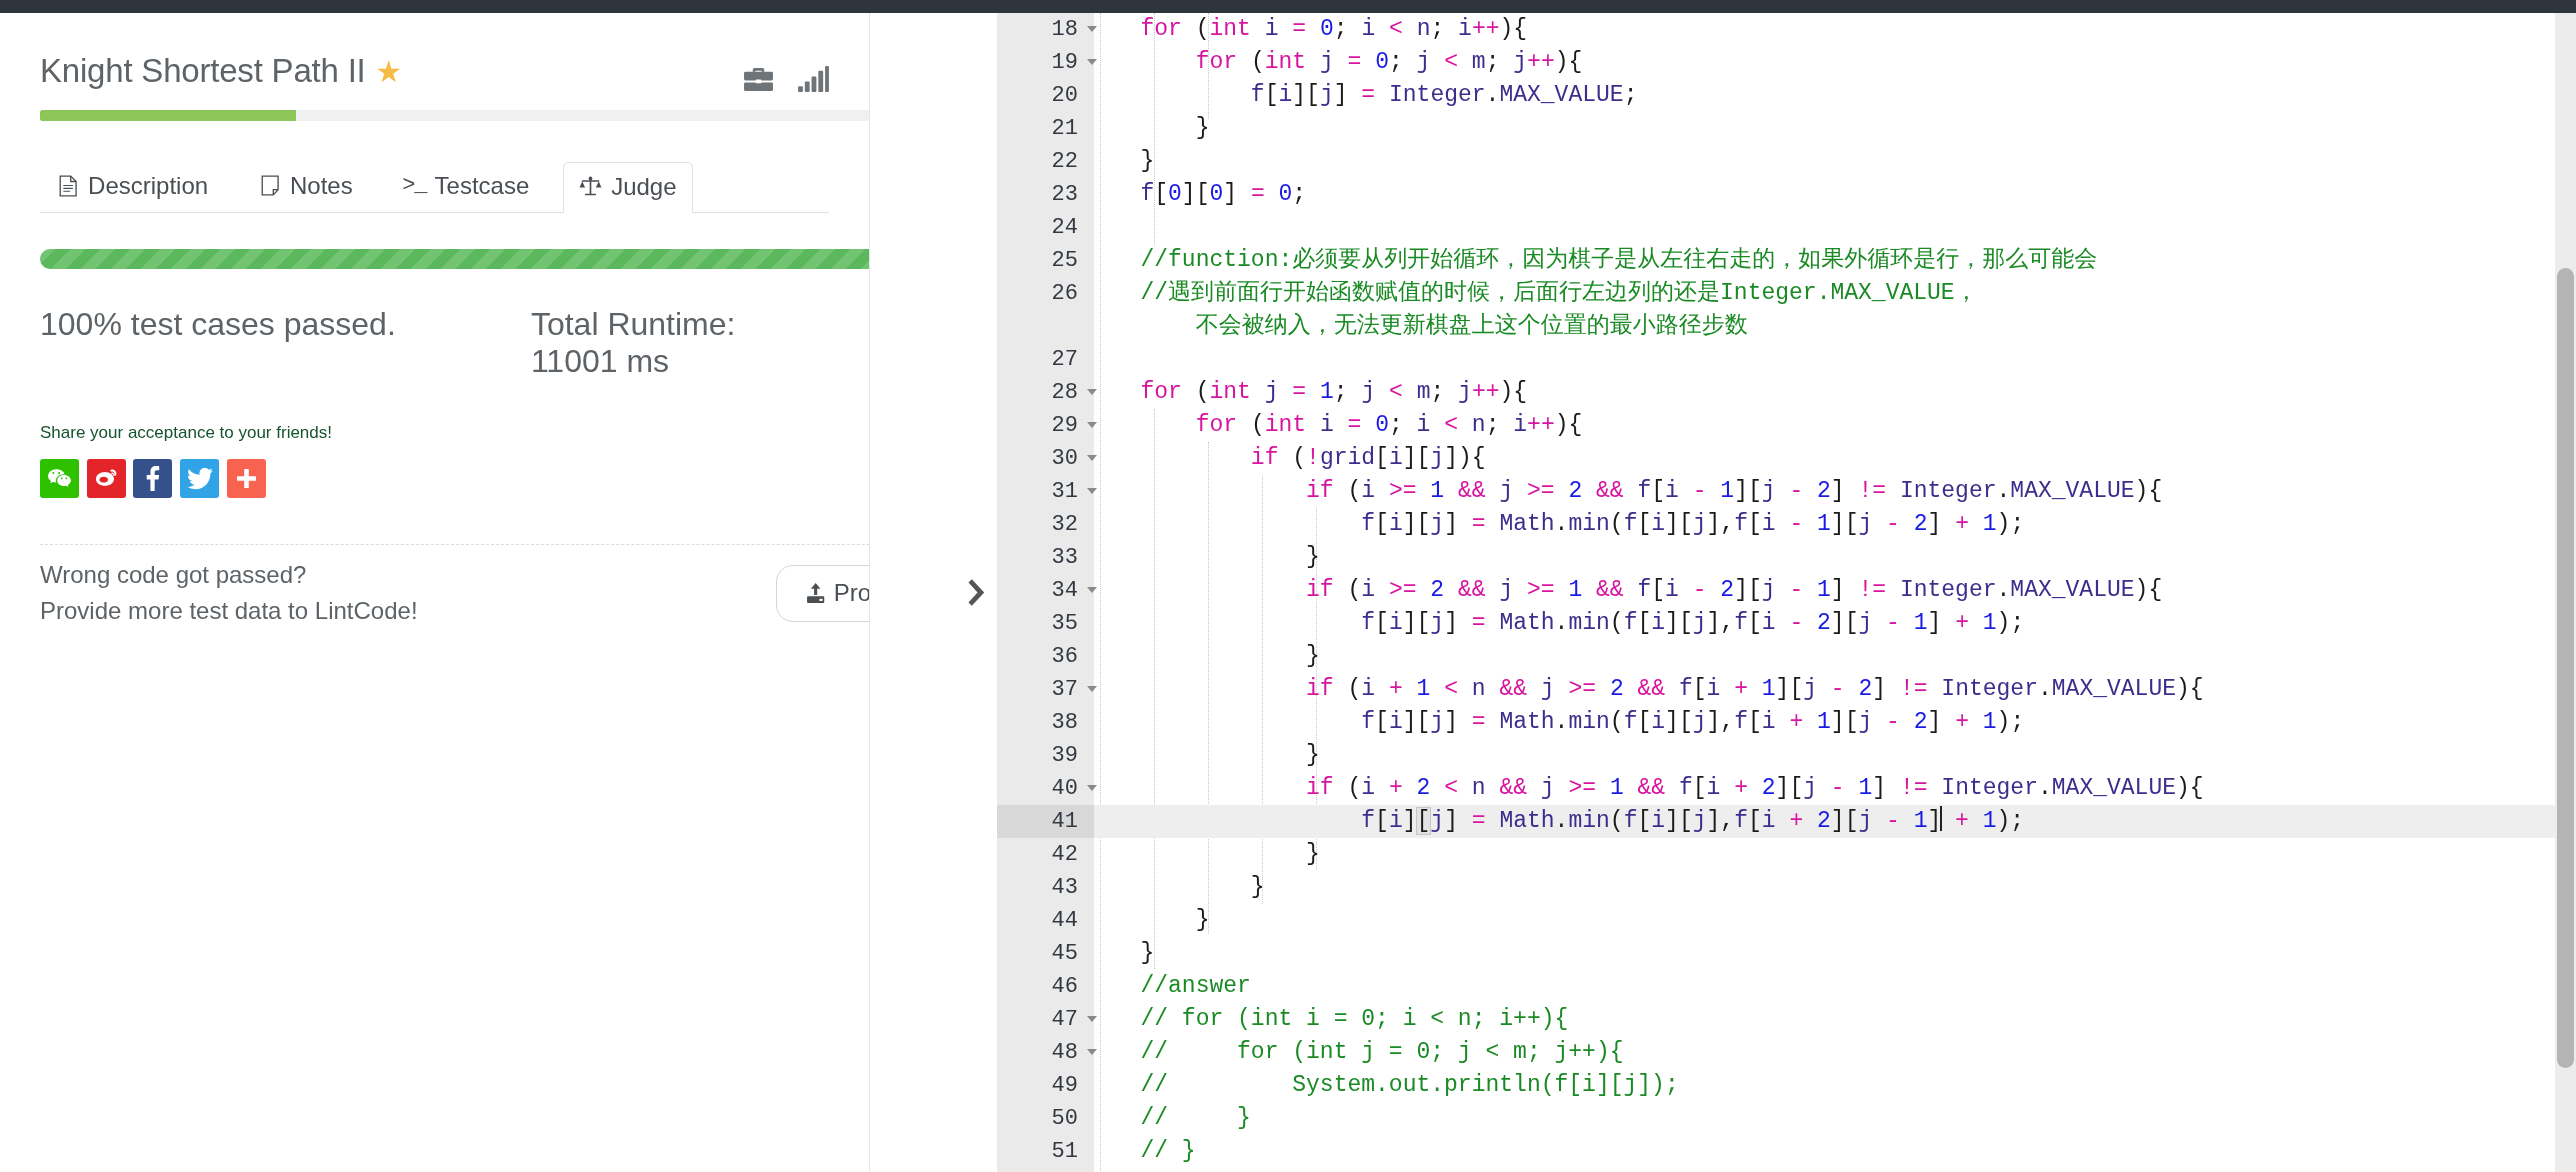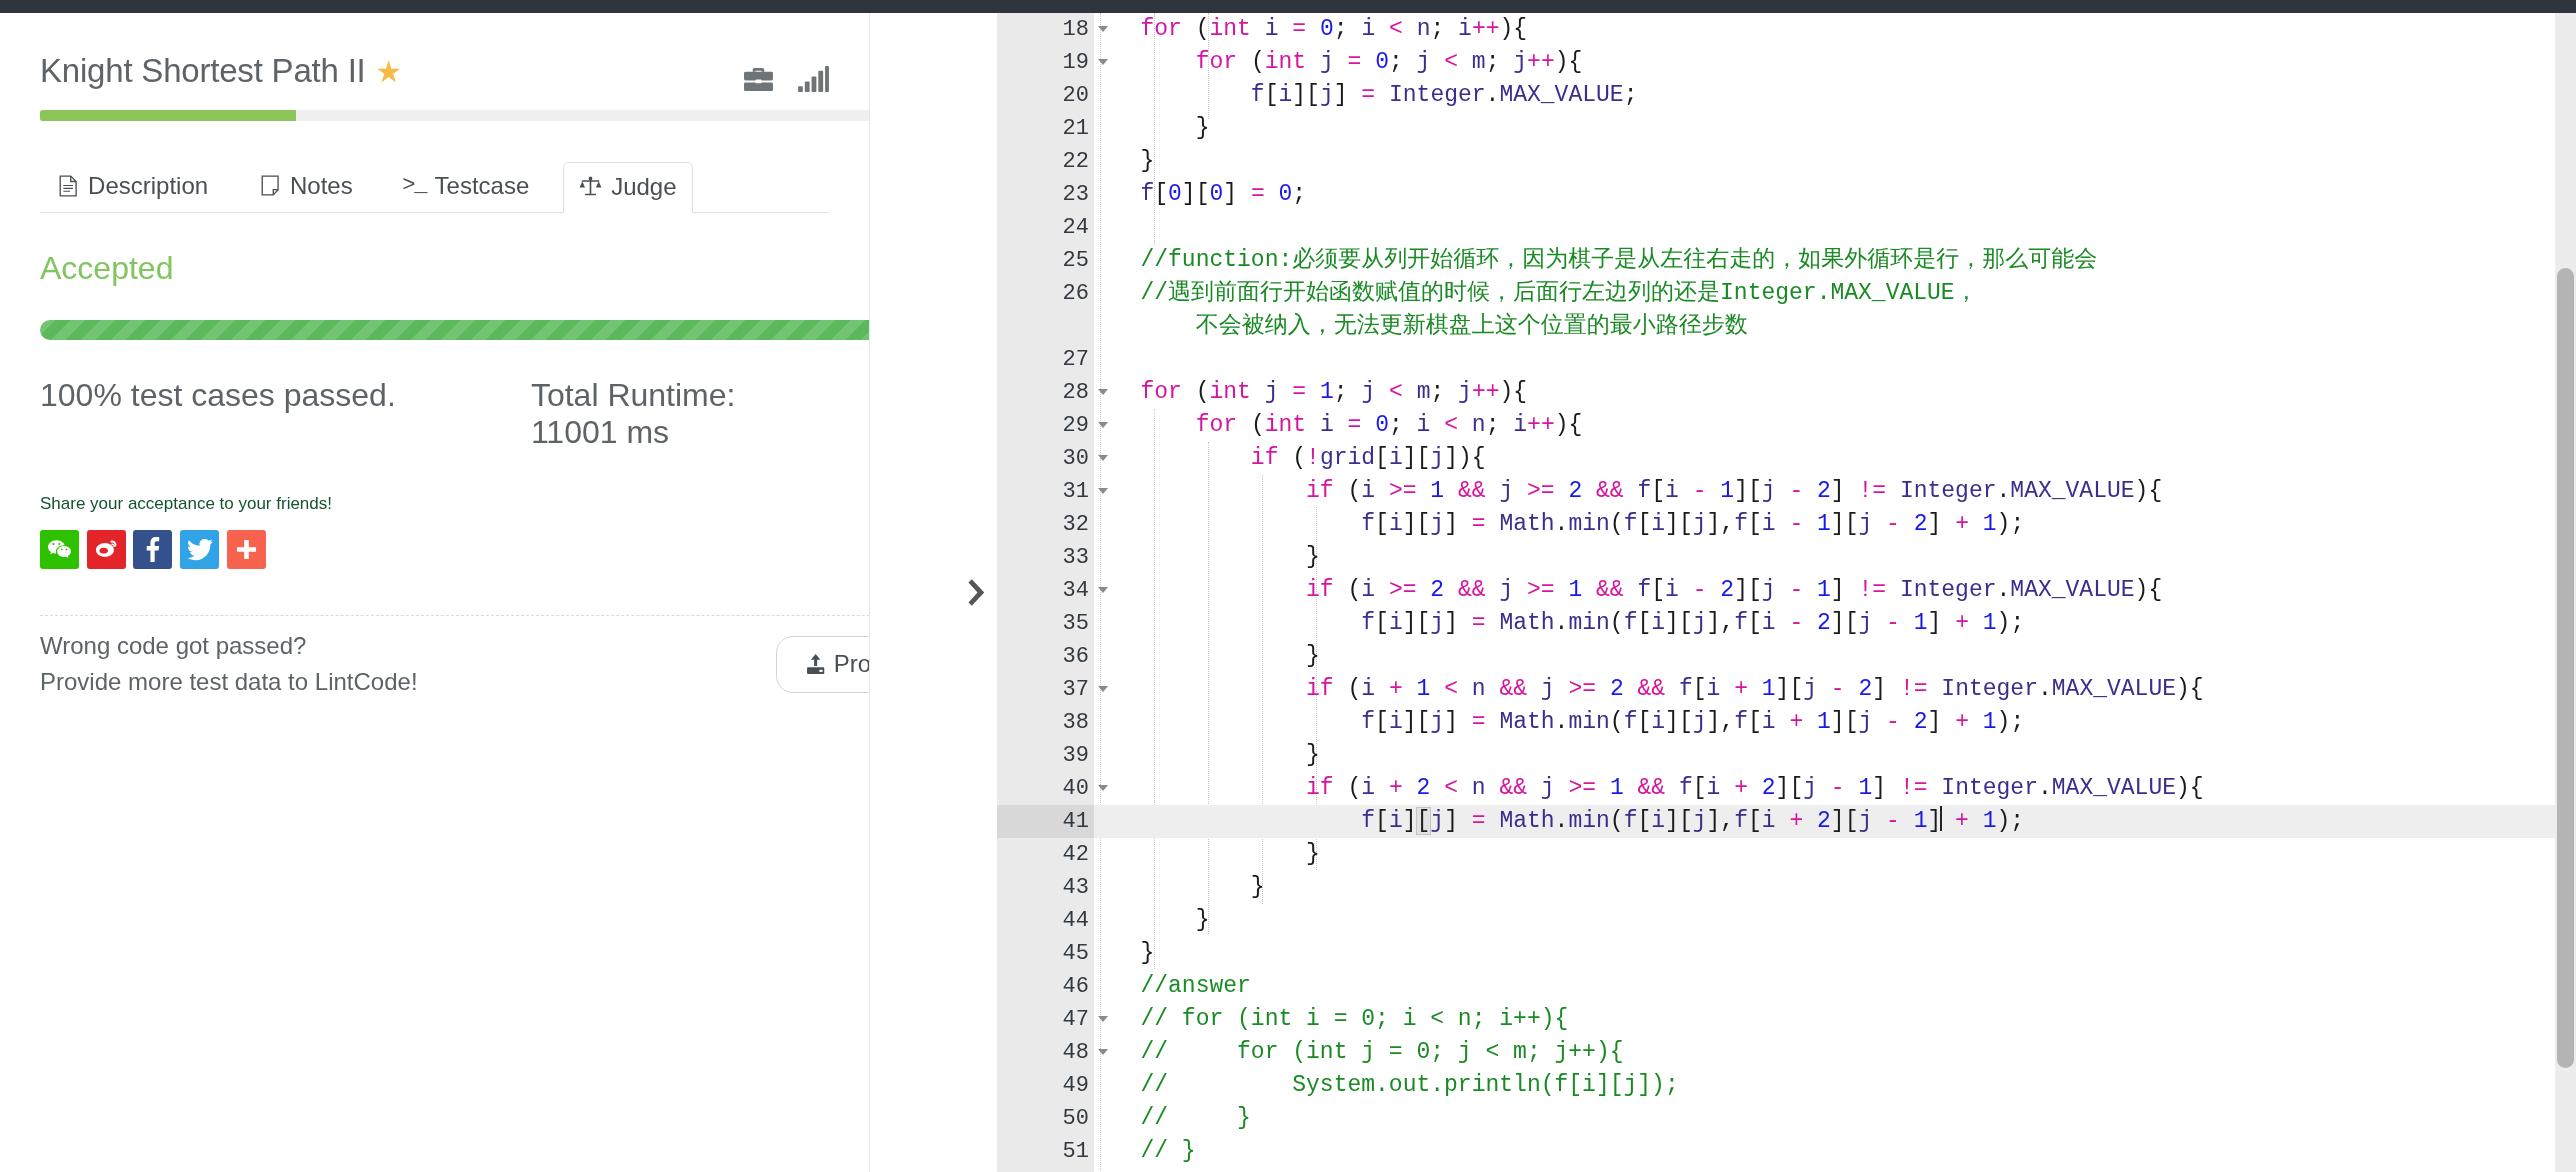--- a/index.html
+++ b/index.html
@@ -178,21 +178,21 @@
     white-space: pre;
     line-height: 33px;
   }
   .row.hl::before {
     content:""; position:absolute; left:-97px; top:0;
     width: 1675px; height: 33px; background:#eeeeee; z-index:0;
   }
   .ln {
     position: absolute; left: 0; width: 97px; height: 33px;
     display: flex; align-items: center; justify-content: flex-end;
-    padding-right: 5px;
+    padding-right: 16px;
     font-family: "Liberation Mono", monospace;
     font-size: 22px; color: #333940;
     z-index: 2;
   }
   .ln.hl { background: #d8d8d8; }
   .fold {
     position: absolute; right: -19.3px; top: 50%;
     transform: translateY(-50%);
     width: 0; height: 0;
     border-left: 5.8px solid transparent;
@@ -304,21 +304,20 @@
               <rect x="3" y="5.2" width="19" height="1.6" rx="0.6"></rect>
               <circle cx="12.5" cy="3.2" r="2"></circle>
               <path d="M3.6 6.4 L0.6 13.2 H6.6 Z"></path>
               <path d="M21.4 6.4 L18.4 13.2 H24.4 Z"></path>
             </svg>
           </span>
           <span>Judge</span>
         </div>
       </div>
 
-      <div class="result-title">Accepted</div>
 
       <div class="progress-striped"></div>
 
       <div class="stats-row">
         <div class="stats-left">100% test cases passed.</div>
         <div class="stats-right">Total Runtime: 11001 ms</div>
       </div>
 
       <div class="share-label">Share your acceptance to your friends!</div>
       <div class="share-icons">

